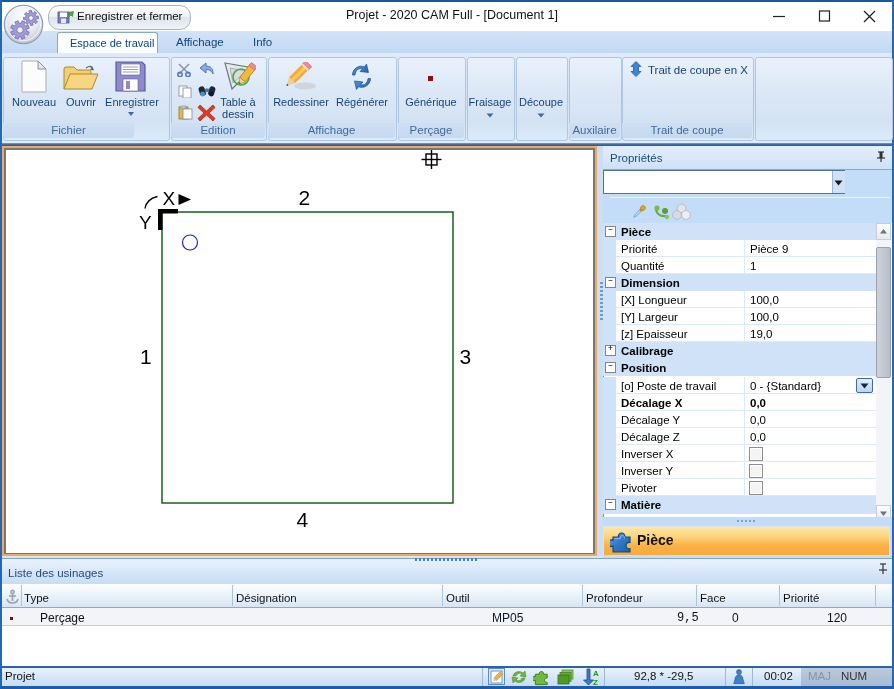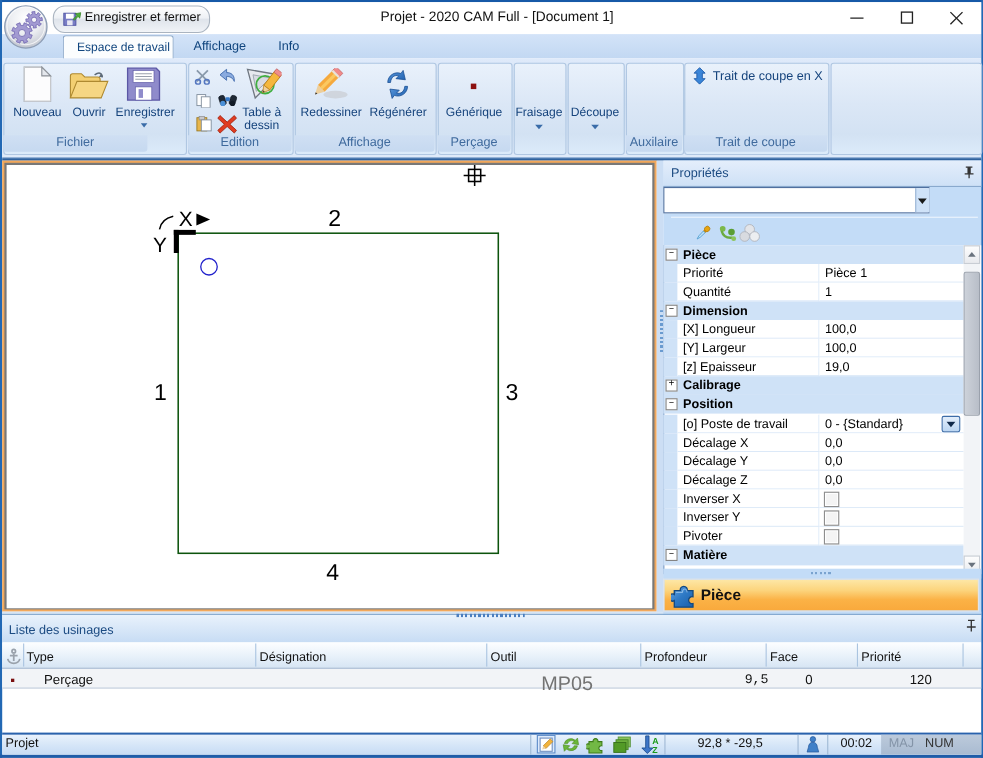--- a/index.html
+++ b/index.html
@@ -292,21 +292,21 @@
 <div class="prow pcat" style="top:223px;">
     <div class="ebox">–</div>
     <div class="cname">Pièce</div>
   </div>
 <div class="prow" style="top:240px;">
     <div class="pgut"></div>
     <div class="pname">
       <span>Priorité</span>
     </div>
     <div class="pval">
-      <span>Pièce 1</span>
+      <span>Pièce 9</span>
     </div>
   </div>
 <div class="prow" style="top:257px;">
     <div class="pgut"></div>
     <div class="pname">
       <span>Quantité</span>
     </div>
     <div class="pval">
       <span>1</span>
     </div>
@@ -356,21 +356,21 @@
       <span>[o] Poste de travail</span>
     </div>
     <div class="pval">
       <span>0 - {Standard}</span>
     </div>
   </div>
 <div class="abs" style="left:856px;top:378px;width:17px;height:15px;background:linear-gradient(#e3eefb,#bcd6f2);border:1px solid #3c6ca8;border-radius:2px;box-sizing:border-box;"></div>
 <svg class="abs" style="left:860px;top:383px;" width="9" height="6" viewBox="0 0 9 6">
     <path d="M0.5 0.5 h8 l-4 5 z" fill="#10294a"></path>
   </svg>
-<div class="prow" style="top:394px;">
+<div class="prow" style="top:394px;font-weight:bold;">
     <div class="pgut"></div>
     <div class="pname">
       <span>Décalage X</span>
     </div>
     <div class="pval">
       <span>0,0</span>
     </div>
   </div>
 <div class="prow" style="top:411px;">
     <div class="pgut"></div>
@@ -481,21 +481,21 @@
 <div class="txt" style="left:24px;top:592px;font-size:11.5px;color:#111;">Type</div>
 <div class="txt" style="left:236px;top:592px;font-size:11.5px;color:#111;">Désignation</div>
 <div class="txt" style="left:446px;top:592px;font-size:11.5px;color:#111;">Outil</div>
 <div class="txt" style="left:586px;top:592px;font-size:11.5px;color:#111;">Profondeur</div>
 <div class="txt" style="left:700px;top:592px;font-size:11.5px;color:#111;">Face</div>
 <div class="txt" style="left:783px;top:592px;font-size:11.5px;color:#111;">Priorité</div>
 
 <div class="abs" style="left:2px;top:608px;width:890px;height:18px;background:#f2f4f7;border-bottom:1px solid #c2cedd;box-sizing:border-box;"></div>
 <div class="abs" style="left:10px;top:617px;width:3px;height:3px;background:#7a1010;"></div>
 <div class="txt" style="left:40px;top:611px;font-size:12px;color:#111;">Perçage</div>
-<div class="txt" style="left:492px;top:611px;font-size:18px;color:#737373;">MP05</div>
+<div class="txt" style="left:492px;top:611px;font-size:12px;color:#0f172a;">MP05</div>
 <div class="txt" style="left:677px;top:611px;font-size:12px;color:#111;font-family:Liberation Mono, monospace;">9,5</div>
 <div class="txt" style="left:732px;top:611px;font-size:12px;color:#111;">0</div>
 <div class="txt" style="left:827px;top:611px;font-size:12px;color:#111;">120</div>
 
 <div class="abs" style="left:2px;top:666px;width:890px;height:2px;background:#2a62ac;"></div>
 <div class="abs" style="left:2px;top:668px;width:890px;height:18px;background:linear-gradient(#e9f2fc,#d3e4f7 60%,#c7dcf4);"></div>
 <div class="txt" style="left:5px;top:670px;font-size:11.5px;color:#111;">Projet</div>
 <div class="abs" style="left:482px;top:668px;width:1px;height:18px;background:#9fb8d4;"></div>
 <div class="abs" style="left:604px;top:668px;width:1px;height:18px;background:#9fb8d4;"></div>
 <div class="abs" style="left:725px;top:668px;width:1px;height:18px;background:#9fb8d4;"></div>

